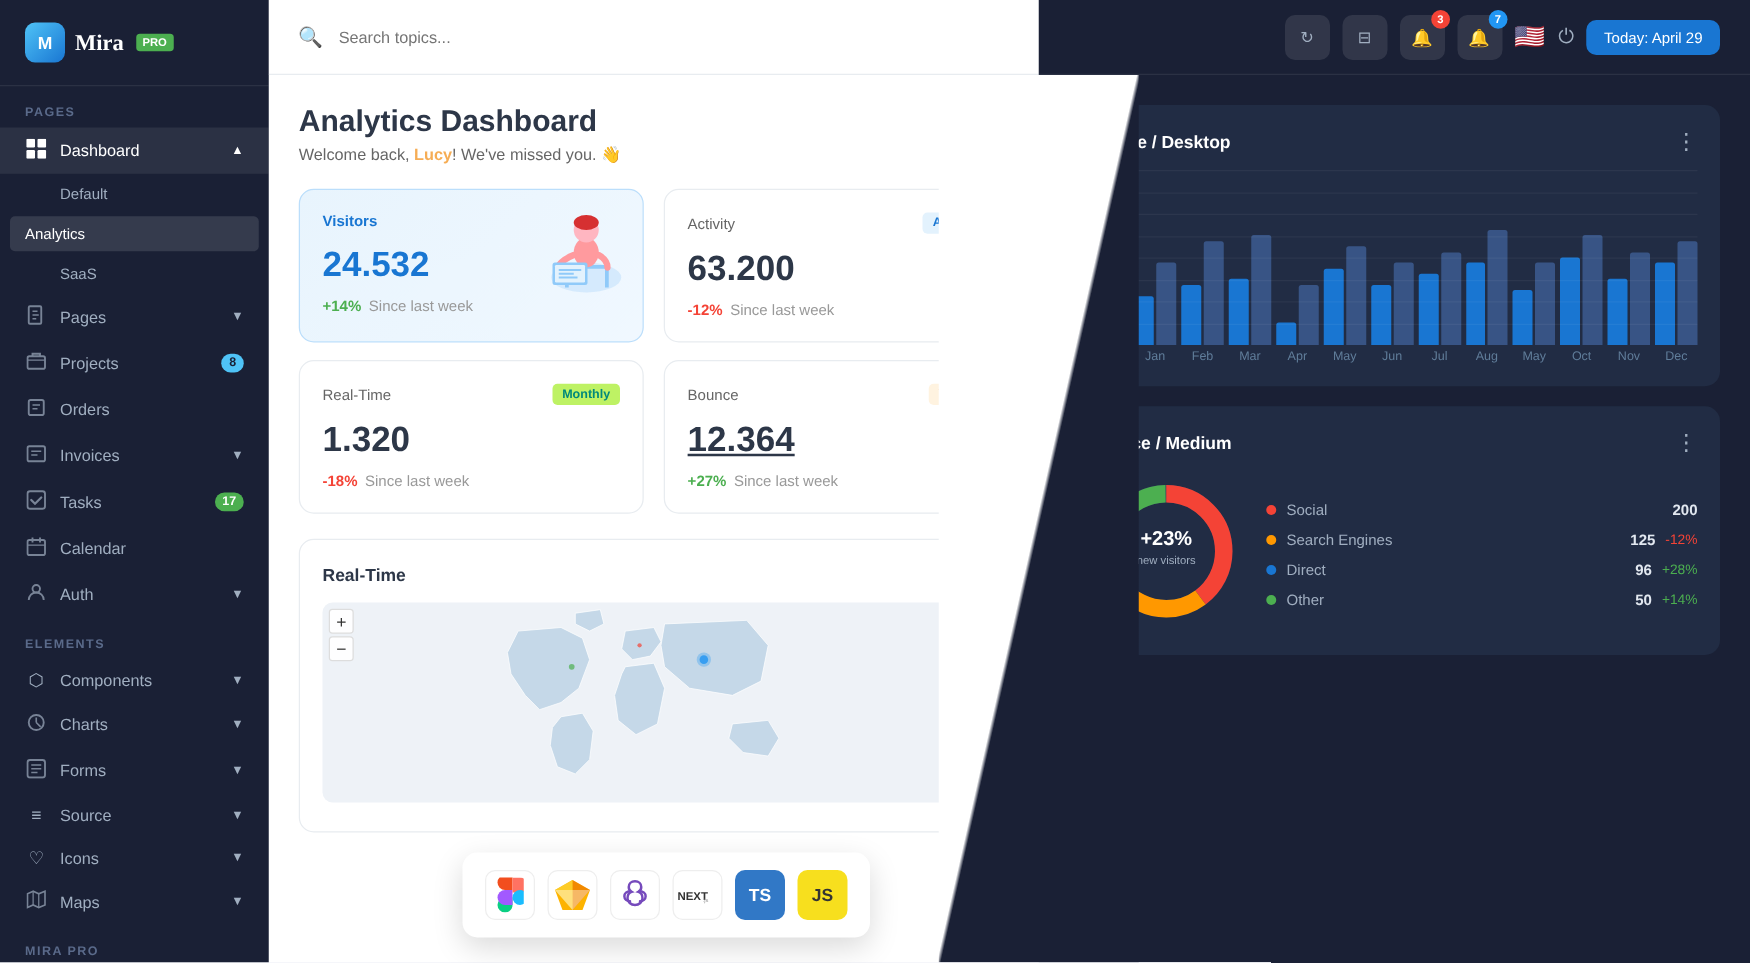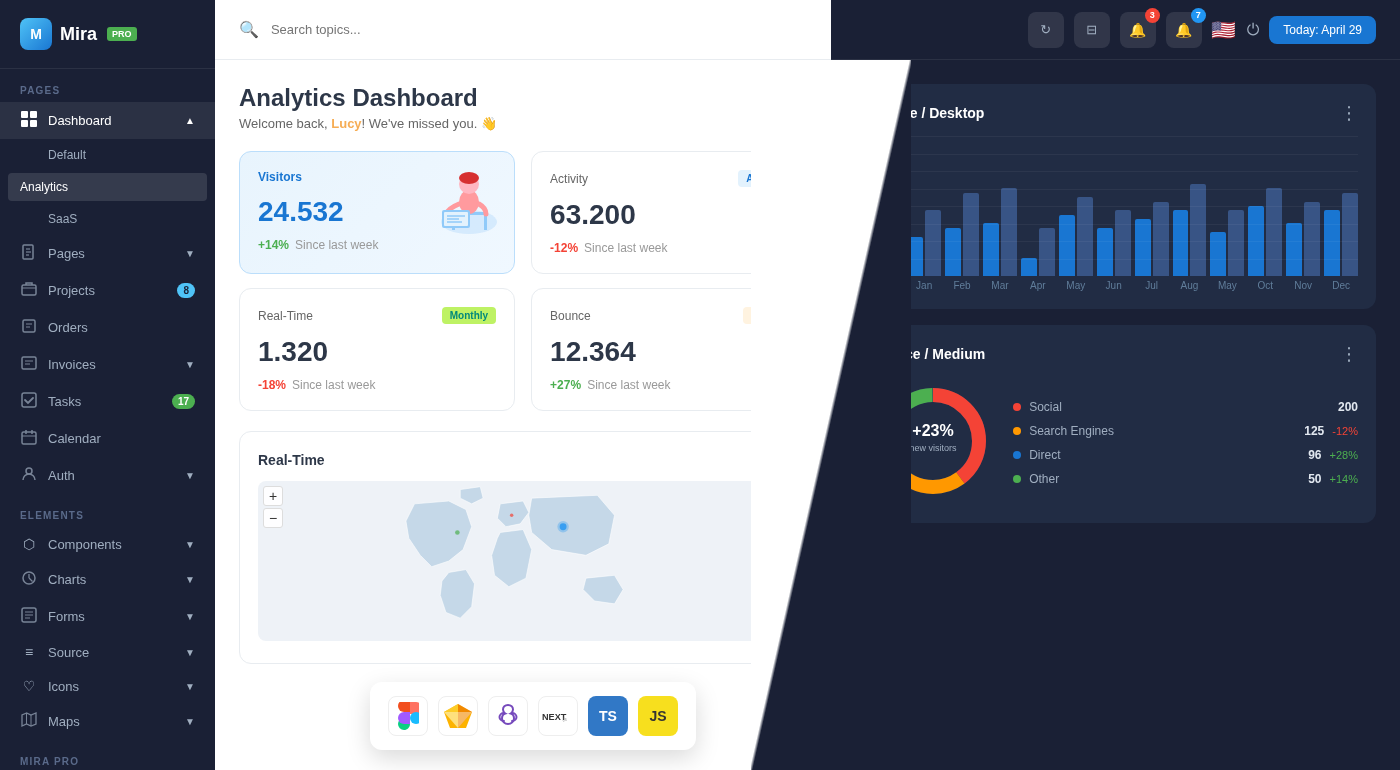--- a/index.html
+++ b/index.html
@@ -11,21 +11,21 @@
       padding: 18px 20px;
       border-bottom: 1px solid rgba(255,255,255,0.08);
     }
     .logo-icon {
       width: 32px; height: 32px;
       background: linear-gradient(135deg, #4fc3f7, #1976d2);
       border-radius: 8px;
       display: flex; align-items: center; justify-content: center;
       font-weight: bold; color: white; font-size: 14px;
     }
-    .logo-text { font-size: 18px; font-weight: 700; color: white; }
+    .logo-text { font-size: 18px; font-weight: 700; color: white; font-family: Liberation Serif, serif; }
     .pro-badge {
       background: #4caf50; color: white; font-size: 9px; font-weight: 700;
       padding: 2px 5px; border-radius: 3px; margin-left: 2px;
     }
     .sidebar-section-label {
       font-size: 10px; font-weight: 700; letter-spacing: 1.2px;
       color: #5a6a8a; padding: 16px 20px 6px;
       text-transform: uppercase;
     }
     .sidebar-item {
@@ -361,21 +361,21 @@
               <span style="color:#f44336;font-weight:700;">-18%</span>
               <span style="color:#999;">Since last week</span>
             </div>
           </div>
 
           <div style="background:white;border-radius:12px;padding:18px;border:1px solid #e8ecf0;">
             <div style="display:flex;align-items:center;justify-content:space-between;margin-bottom:12px;">
               <span style="font-size:12px;color:#666;font-weight:500;">Bounce</span>
               <span style="background:#fff3e0;color:#e65100;font-size:10px;font-weight:700;padding:3px 8px;border-radius:4px;">Yearly</span>
             </div>
-            <div style="font-size:28px;font-weight:700;color:#2d3748;margin-bottom:10px;">12.364</div>
+            <div style="font-size:28px;font-weight:700;color:#2d3748;margin-bottom:10px;text-decoration:underline;">12.364</div>
             <div style="display:flex;align-items:center;gap:6px;font-size:12px;">
               <span style="color:#4caf50;font-weight:700;">+27%</span>
               <span style="color:#999;">Since last week</span>
             </div>
           </div>
         </div>
 
         <div style="background:white;border-radius:12px;padding:18px;border:1px solid #e8ecf0;">
           <div style="display:flex;align-items:center;justify-content:space-between;margin-bottom:12px;">
             <span style="font-size:14px;font-weight:600;color:#2d3748;">Real-Time</span>

